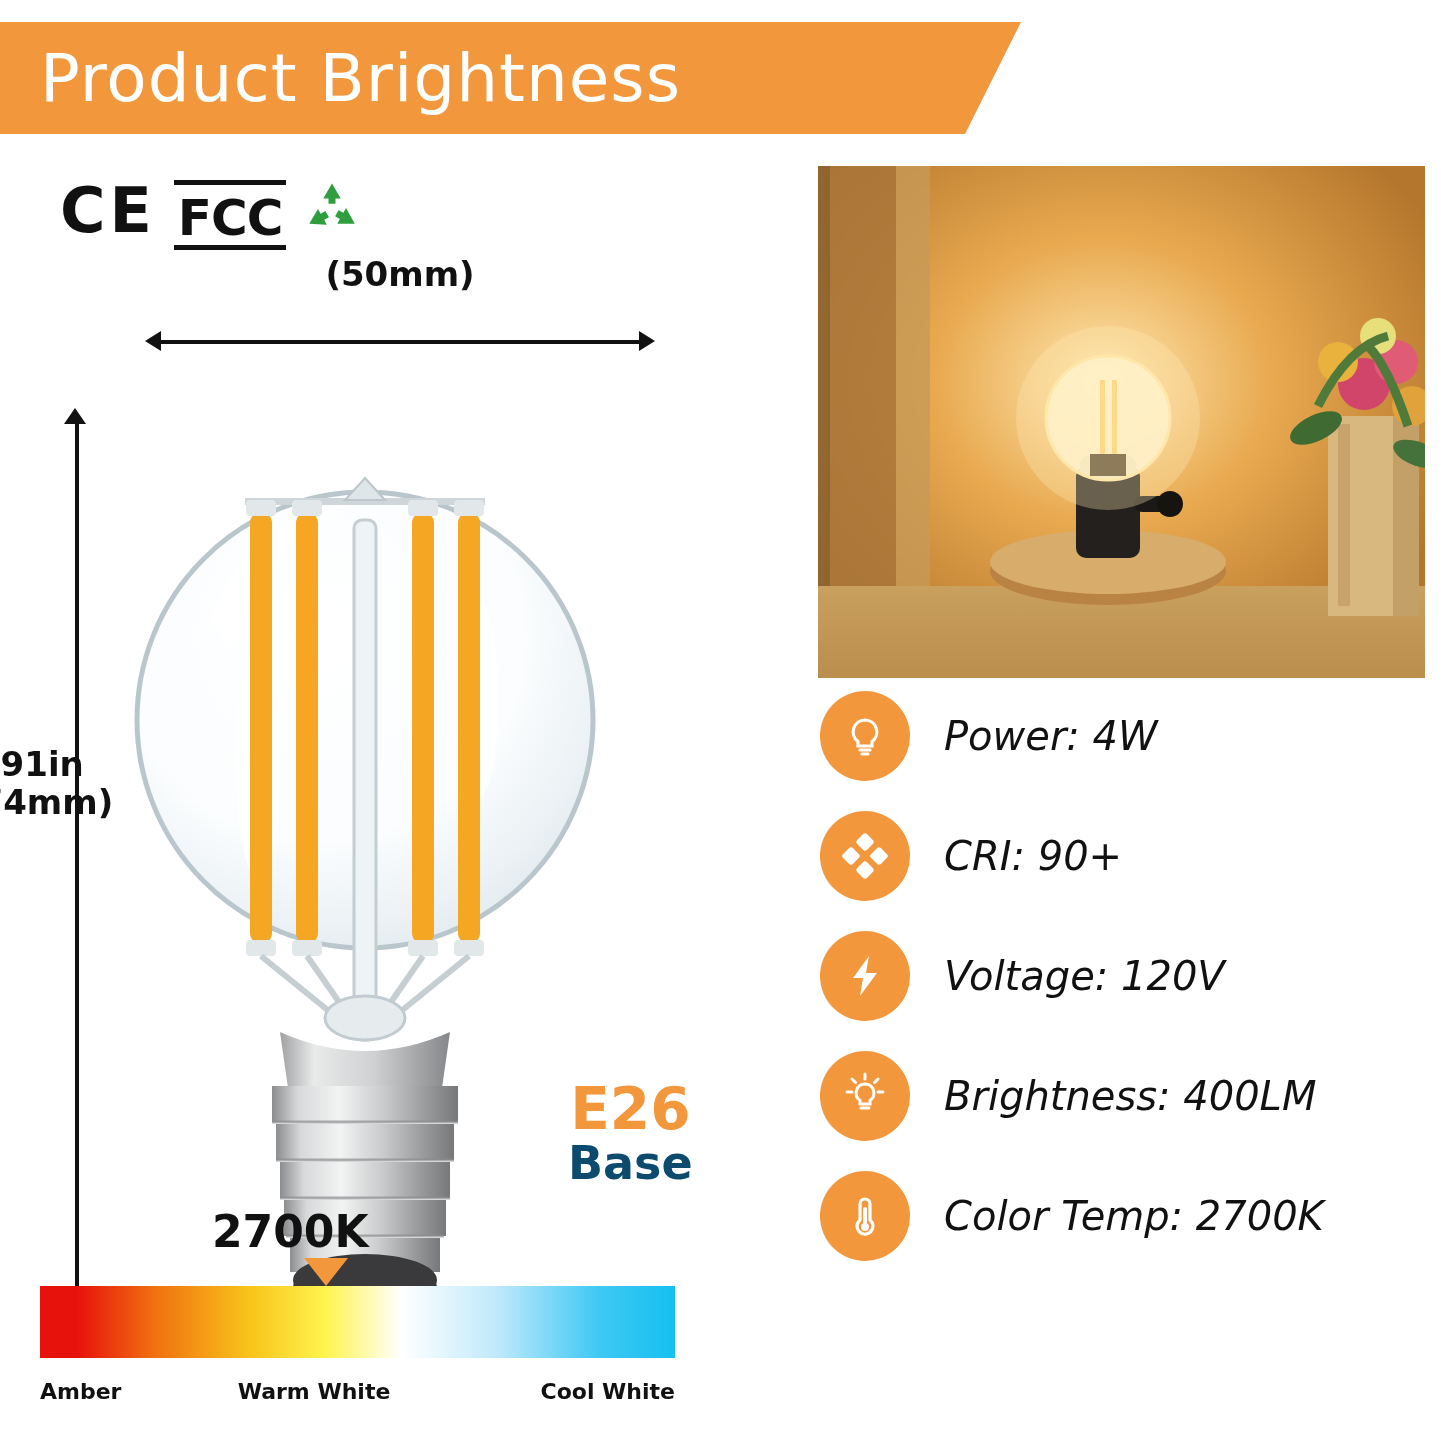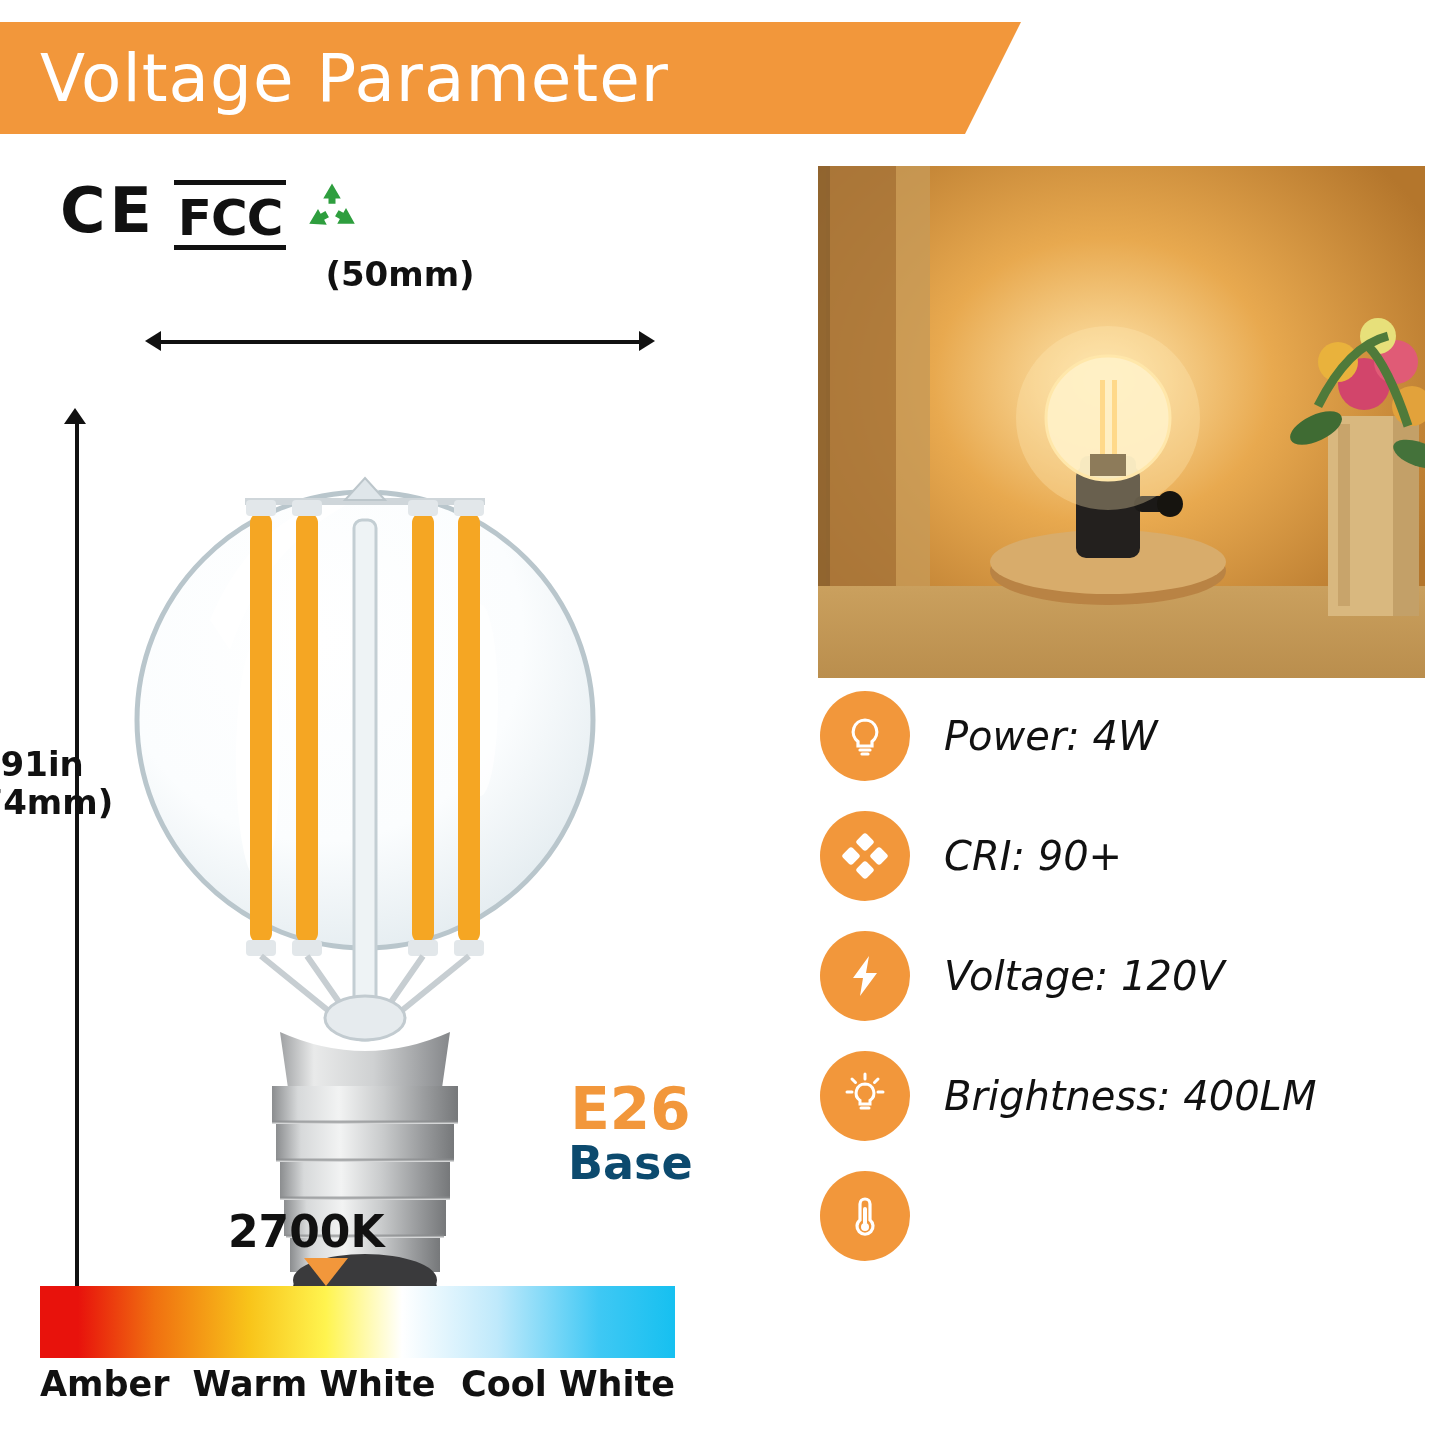--- a/index.html
+++ b/index.html
@@ -48,43 +48,43 @@
   .dim-height .head.top{top:0;border-bottom:16px solid #111;}
   .dim-height .head.bot{bottom:0;border-top:16px solid #111;}
   .dim-height-lbl{position:absolute;left:-36px;top:455px;width:160px;text-align:left;}
   
   .bulb{position:absolute;left:130px;top:110px;width:470px;height:940px;}
   .e26{position:absolute;left:568px;top:790px;text-align:center;}
   .e26 .big{font-size:58px;font-weight:700;color:#F2973B;font-family:"DejaVu Sans",sans-serif;line-height:1;}
   .e26 .sub{font-size:46px;font-weight:700;color:#0c4a6e;font-family:"DejaVu Sans",sans-serif;line-height:1.1;}
   
   .temp-wrap{position:absolute;left:40px;top:1258px;width:635px;}
-  .temp-badge{position:absolute;left:188px;top:-52px;font-size:44px;font-weight:700;color:#111;font-family:"DejaVu Sans",sans-serif;}
+  .temp-badge{position:absolute;left:172px;top:-52px;font-size:44px;font-weight:700;color:#111;font-family:"DejaVu Sans",sans-serif;}
   .temp-pointer{position:absolute;left:264px;top:0px;width:0;height:0;border-left:22px solid transparent;border-right:22px solid transparent;border-top:28px solid #F2973B;}
   .temp-bar{position:absolute;left:0;top:28px;width:635px;height:72px;
     background:linear-gradient(to right,#E8120C 0%,#E8120C 6%,#F07010 18%,#F8C41A 33%,#FFF44F 45%,#FFFFFF 57%,#BFE9FB 72%,#3FC8F4 88%,#16C0F0 100%);
   }
   .temp-labels{position:absolute;left:0;top:106px;width:635px;height:34px;}
-  .temp-labels span{position:absolute;font-size:35px;font-weight:700;color:#111;font-family:"DejaVu Sans",sans-serif;}
+  .temp-labels span{position:absolute;font-size:22px;font-weight:700;color:#111;font-family:"DejaVu Sans",sans-serif;margin-top:15px;}
   .temp-labels .amber{left:0;}
   .temp-labels .warm{left:274px;transform:translateX(-50%);}
   .temp-labels .cool{right:0;}
   
   .photo{position:absolute;left:818px;top:166px;width:607px;height:512px;overflow:hidden;background:#c79a5c;}
   
   .specs{position:absolute;left:820px;top:676px;width:610px;font-style:italic;}
   .spec-row{display:flex;align-items:center;height:120px;}
   .spec-icon{width:90px;height:90px;border-radius:50%;background:#F2973B;flex:0 0 90px;display:flex;align-items:center;justify-content:center;}
   .spec-text{margin-left:34px;font-size:40px;color:#111;font-family:"DejaVu Sans",sans-serif;white-space:nowrap;}
 </style>
 </head>
 <body>
 
 <div class="header">
-  <div class="header-title">Voltage Parameter</div>
+  <div class="header-title">Product Brightness</div>
 </div>
 
 <div class="certs">
   <div class="ce-logo">CE</div>
   <div class="fcc-logo">FCC</div>
   <span class="recycle-logo">
     <svg width="56" height="56" viewBox="0 0 64 64">
       <g fill="#2E9E3E">
         <path d="M32 4 L42 21 L36 21 L36 27 L28 27 L28 21 L22 21 Z"></path>
         <path d="M6 50 L16 33 L19 38.5 L24.5 35.5 L28.5 42.5 L23 45.5 L26 51 Z"></path>
@@ -312,14 +312,15 @@
   </div>
 
   <div class="spec-row">
     <span class="spec-icon">
       <svg width="46" height="46" viewBox="0 0 46 46" fill="none" stroke="#fff" stroke-width="3.2" stroke-linecap="round">
         <path d="M23 6 a5 5 0 0 0 -5 5 v16 a8 8 0 1 0 10 0 V11 a5 5 0 0 0 -5 -5z"></path>
         <path d="M23 16 v14" stroke-width="4"></path>
         <circle cx="23" cy="34" r="4" fill="#fff" stroke="none"></circle>
       </svg>
     </span>
+    <span class="spec-text">Color Temp: 2700K</span>
   </div>
 </div>
 
 </body></html>

